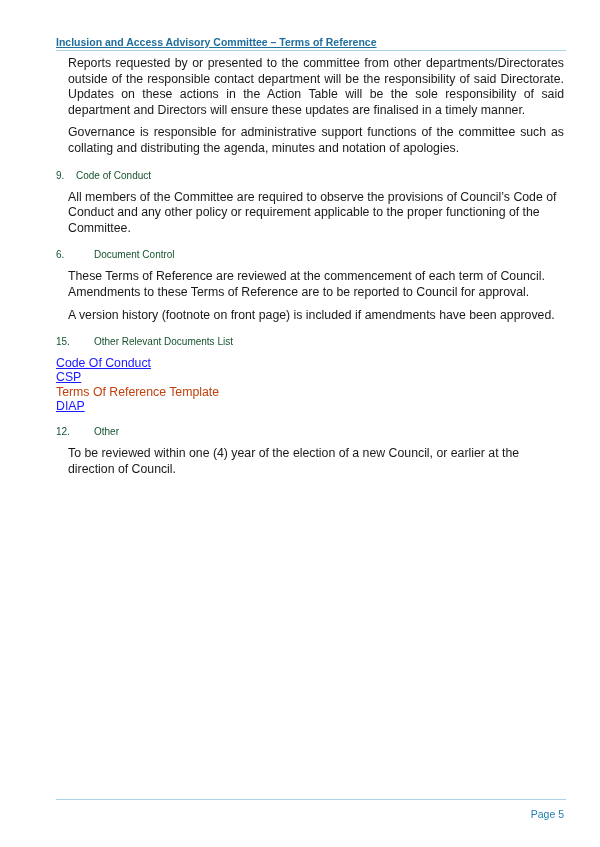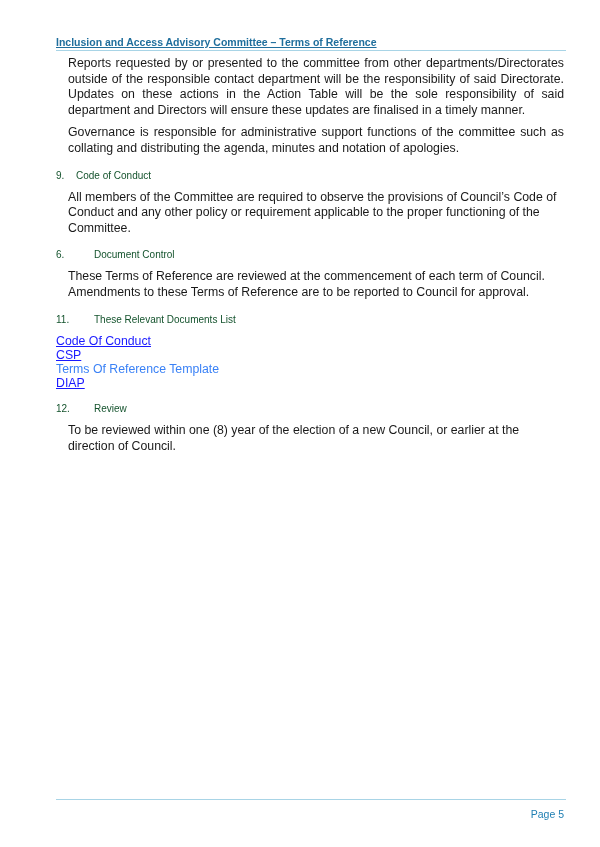--- a/index.html
+++ b/index.html
@@ -10,21 +10,21 @@
   .content { position: absolute; left: 56px; top: 56px; width: 508px; font-size: 12.3px; line-height: 15.6px; }
   p { margin: 0 0 7px 12px; }
   p.justify { text-align: justify; }
   h2 { margin: 10px 0 5px 0; font-size: 10px; font-weight: normal; color: #14532d; line-height: 18px; }
   h2 .num { display: inline-block; }
   h2 .num.short { width: 20px; }
   h2 .num.long { width: 38px; }
   .doclist { margin: 0 0 8px 0; padding: 0; list-style: none; }
   .doclist li { line-height: 14.2px; }
   .doclist a { color: #1a1aff; text-decoration: underline; }
-  .doclist span.plain { color: #3b82f6; }
+  .doclist span.plain { color: #c2410c; }
   .footer-rule { position: absolute; left: 56px; top: 799px; width: 510px; height: 0; border-top: 1.5px solid #a8d4e6; }
   .page-num { position: absolute; right: 36px; top: 808px; font-size: 10.5px; color: #1f7fb3; }
 </style>
 </head>
 <body>
 
 <div>
   <div class="header-title">Inclusion and Access Advisory Committee – Terms of Reference</div>
   <div class="header-rule"></div>
 </div>
@@ -38,38 +38,39 @@
       <span class="num short">9.</span><span>Code of Conduct</span>
     </h2>
     <p>All members of the Committee are required to observe the provisions of Council’s Code of Conduct and any other policy or requirement applicable to the proper functioning of the Committee.</p>
   </section>
 
   <section>
     <h2>
       <span class="num long">6.</span><span>Document Control</span>
     </h2>
     <p>These Terms of Reference are reviewed at the commencement of each term of Council. Amendments to these Terms of Reference are to be reported to Council for approval.</p>
+    <p>A version history (footnote on front page) is included if amendments have been approved.</p>
   </section>
 
   <section>
     <h2>
-      <span class="num long">11.</span><span>These Relevant Documents List</span>
+      <span class="num long">15.</span><span>Other Relevant Documents List</span>
     </h2>
     <ul class="doclist">
       <li><a href="#">Code Of Conduct</a></li>
       <li><a href="#">CSP</a></li>
       <li><span class="plain">Terms Of Reference Template</span></li>
       <li><a href="#">DIAP</a></li>
     </ul>
   </section>
 
   <section>
     <h2>
-      <span class="num long">12.</span><span>Review</span>
+      <span class="num long">12.</span><span>Other</span>
     </h2>
-    <p>To be reviewed within one (8) year of the election of a new Council, or earlier at the direction of Council.</p>
+    <p>To be reviewed within one (4) year of the election of a new Council, or earlier at the direction of Council.</p>
   </section>
 </div>
 
 <div>
   <div class="footer-rule"></div>
   <div class="page-num">Page 5</div>
 </div>
 
 </body></html>

